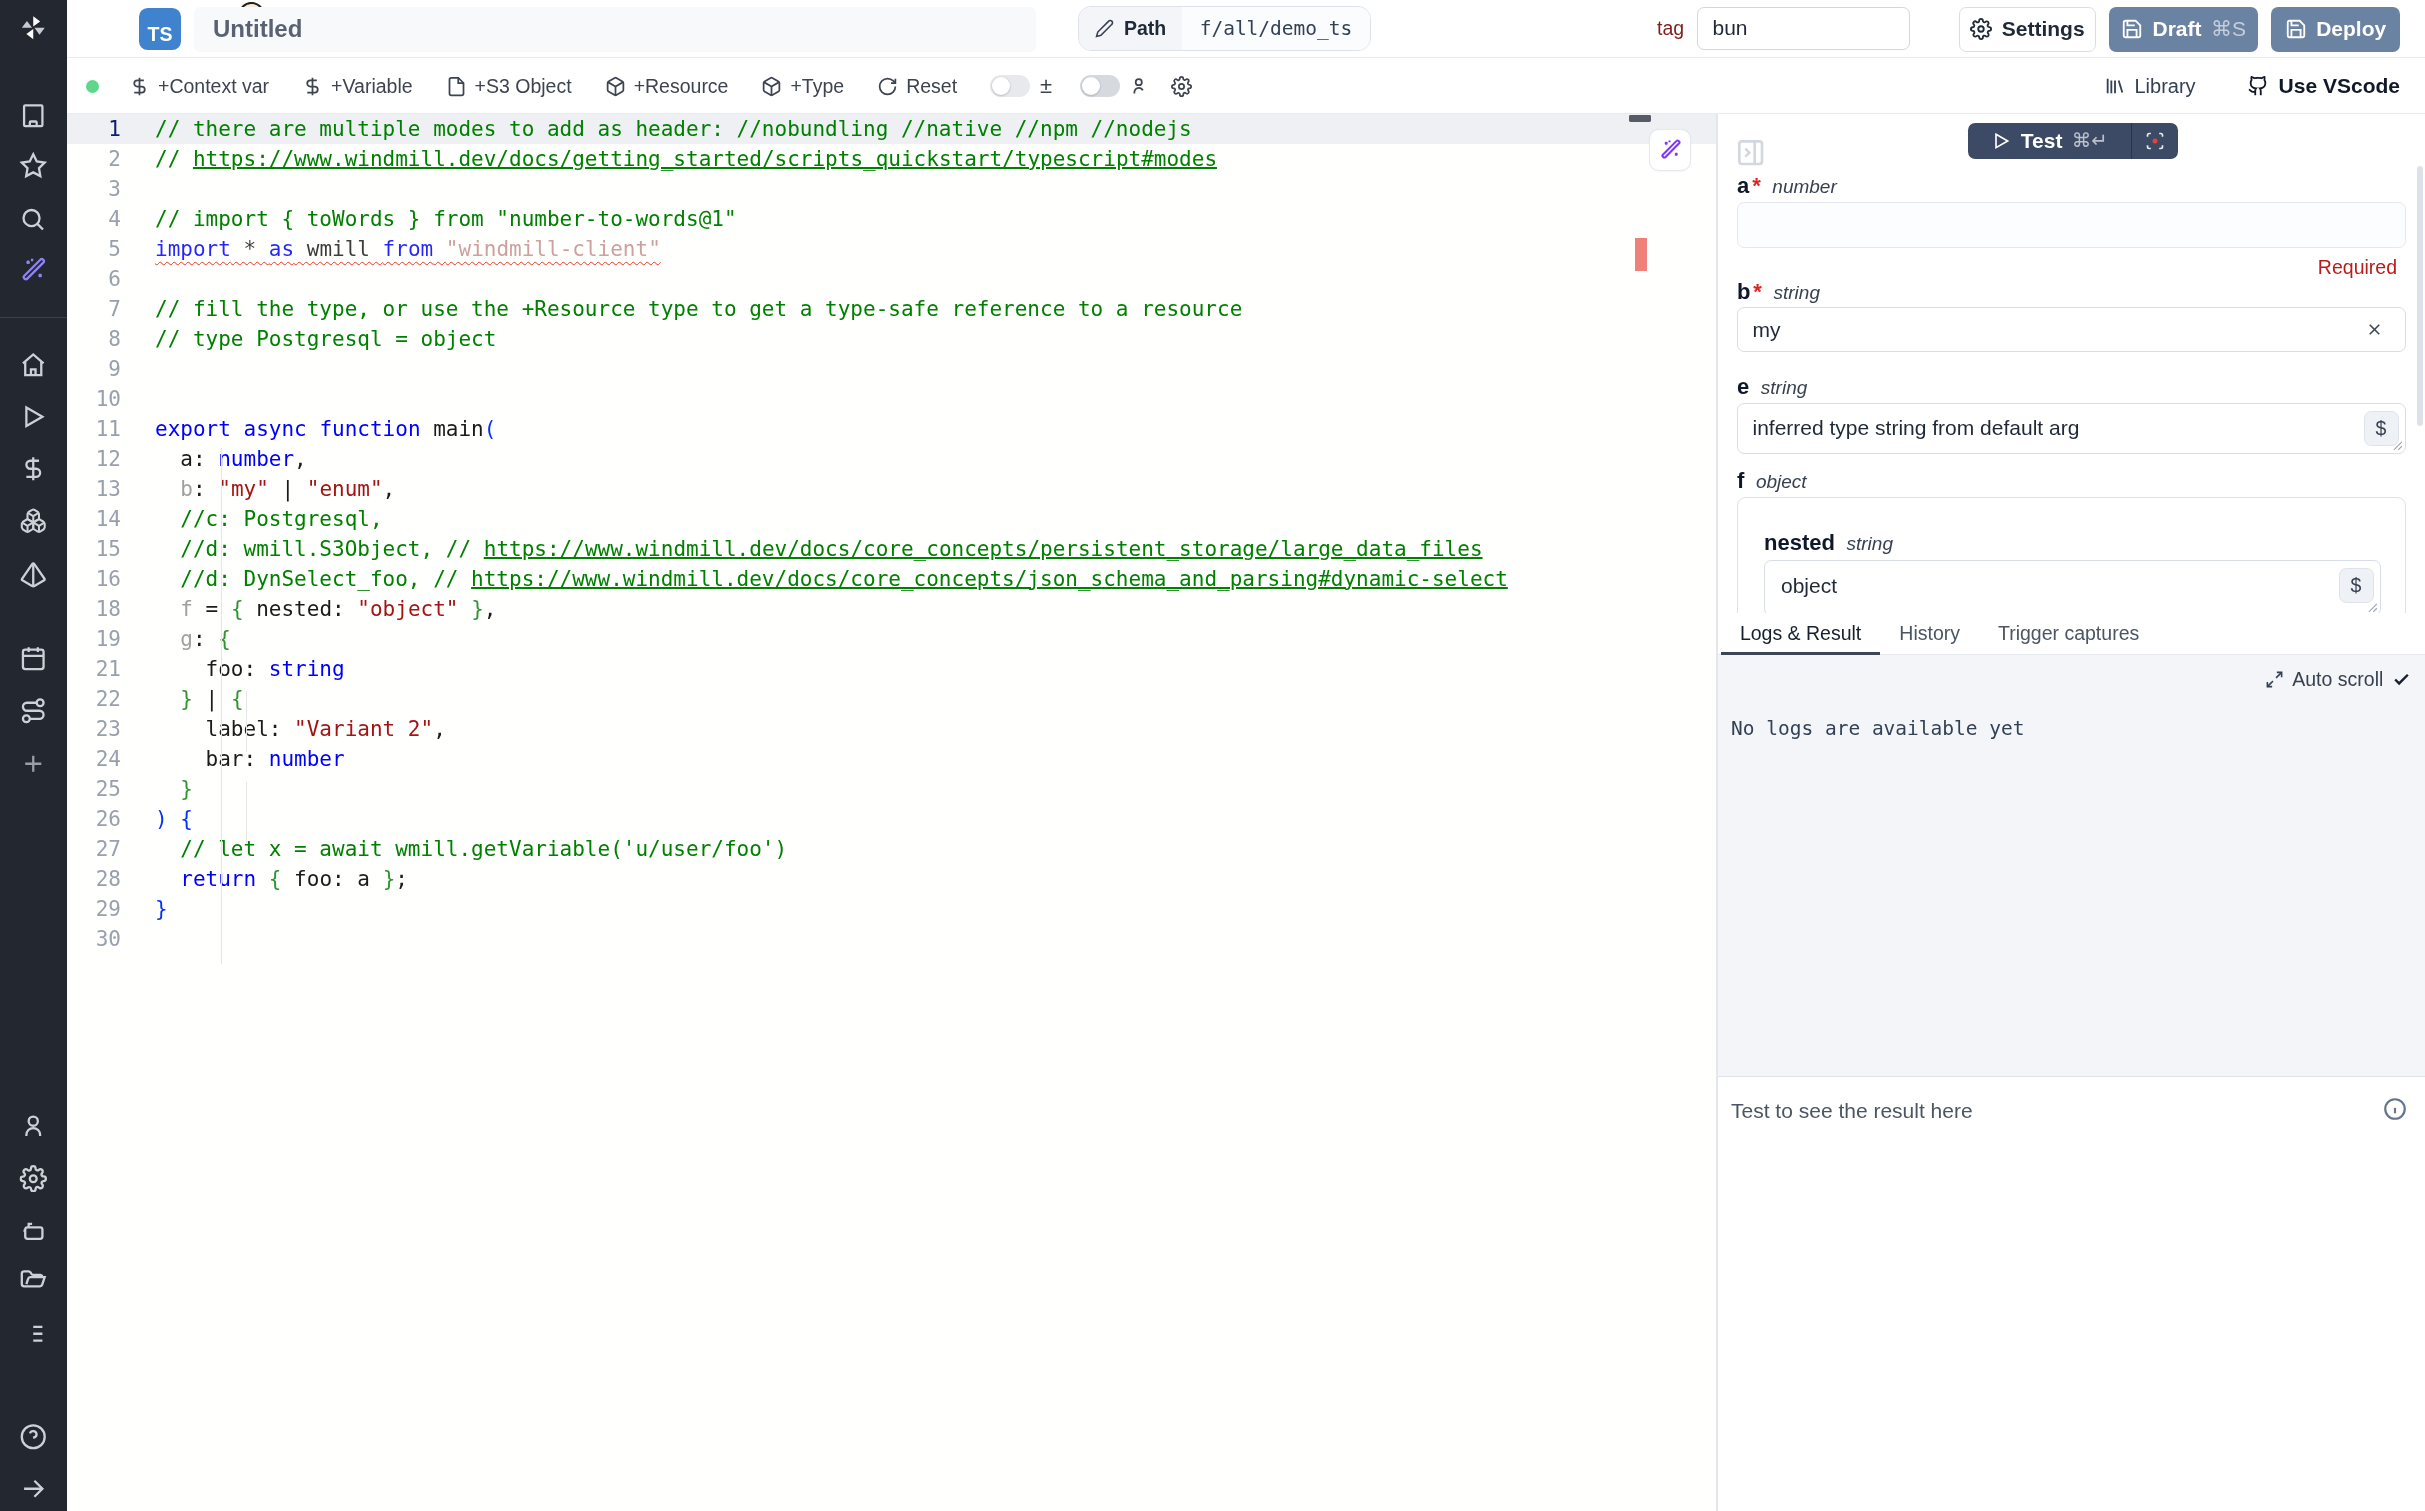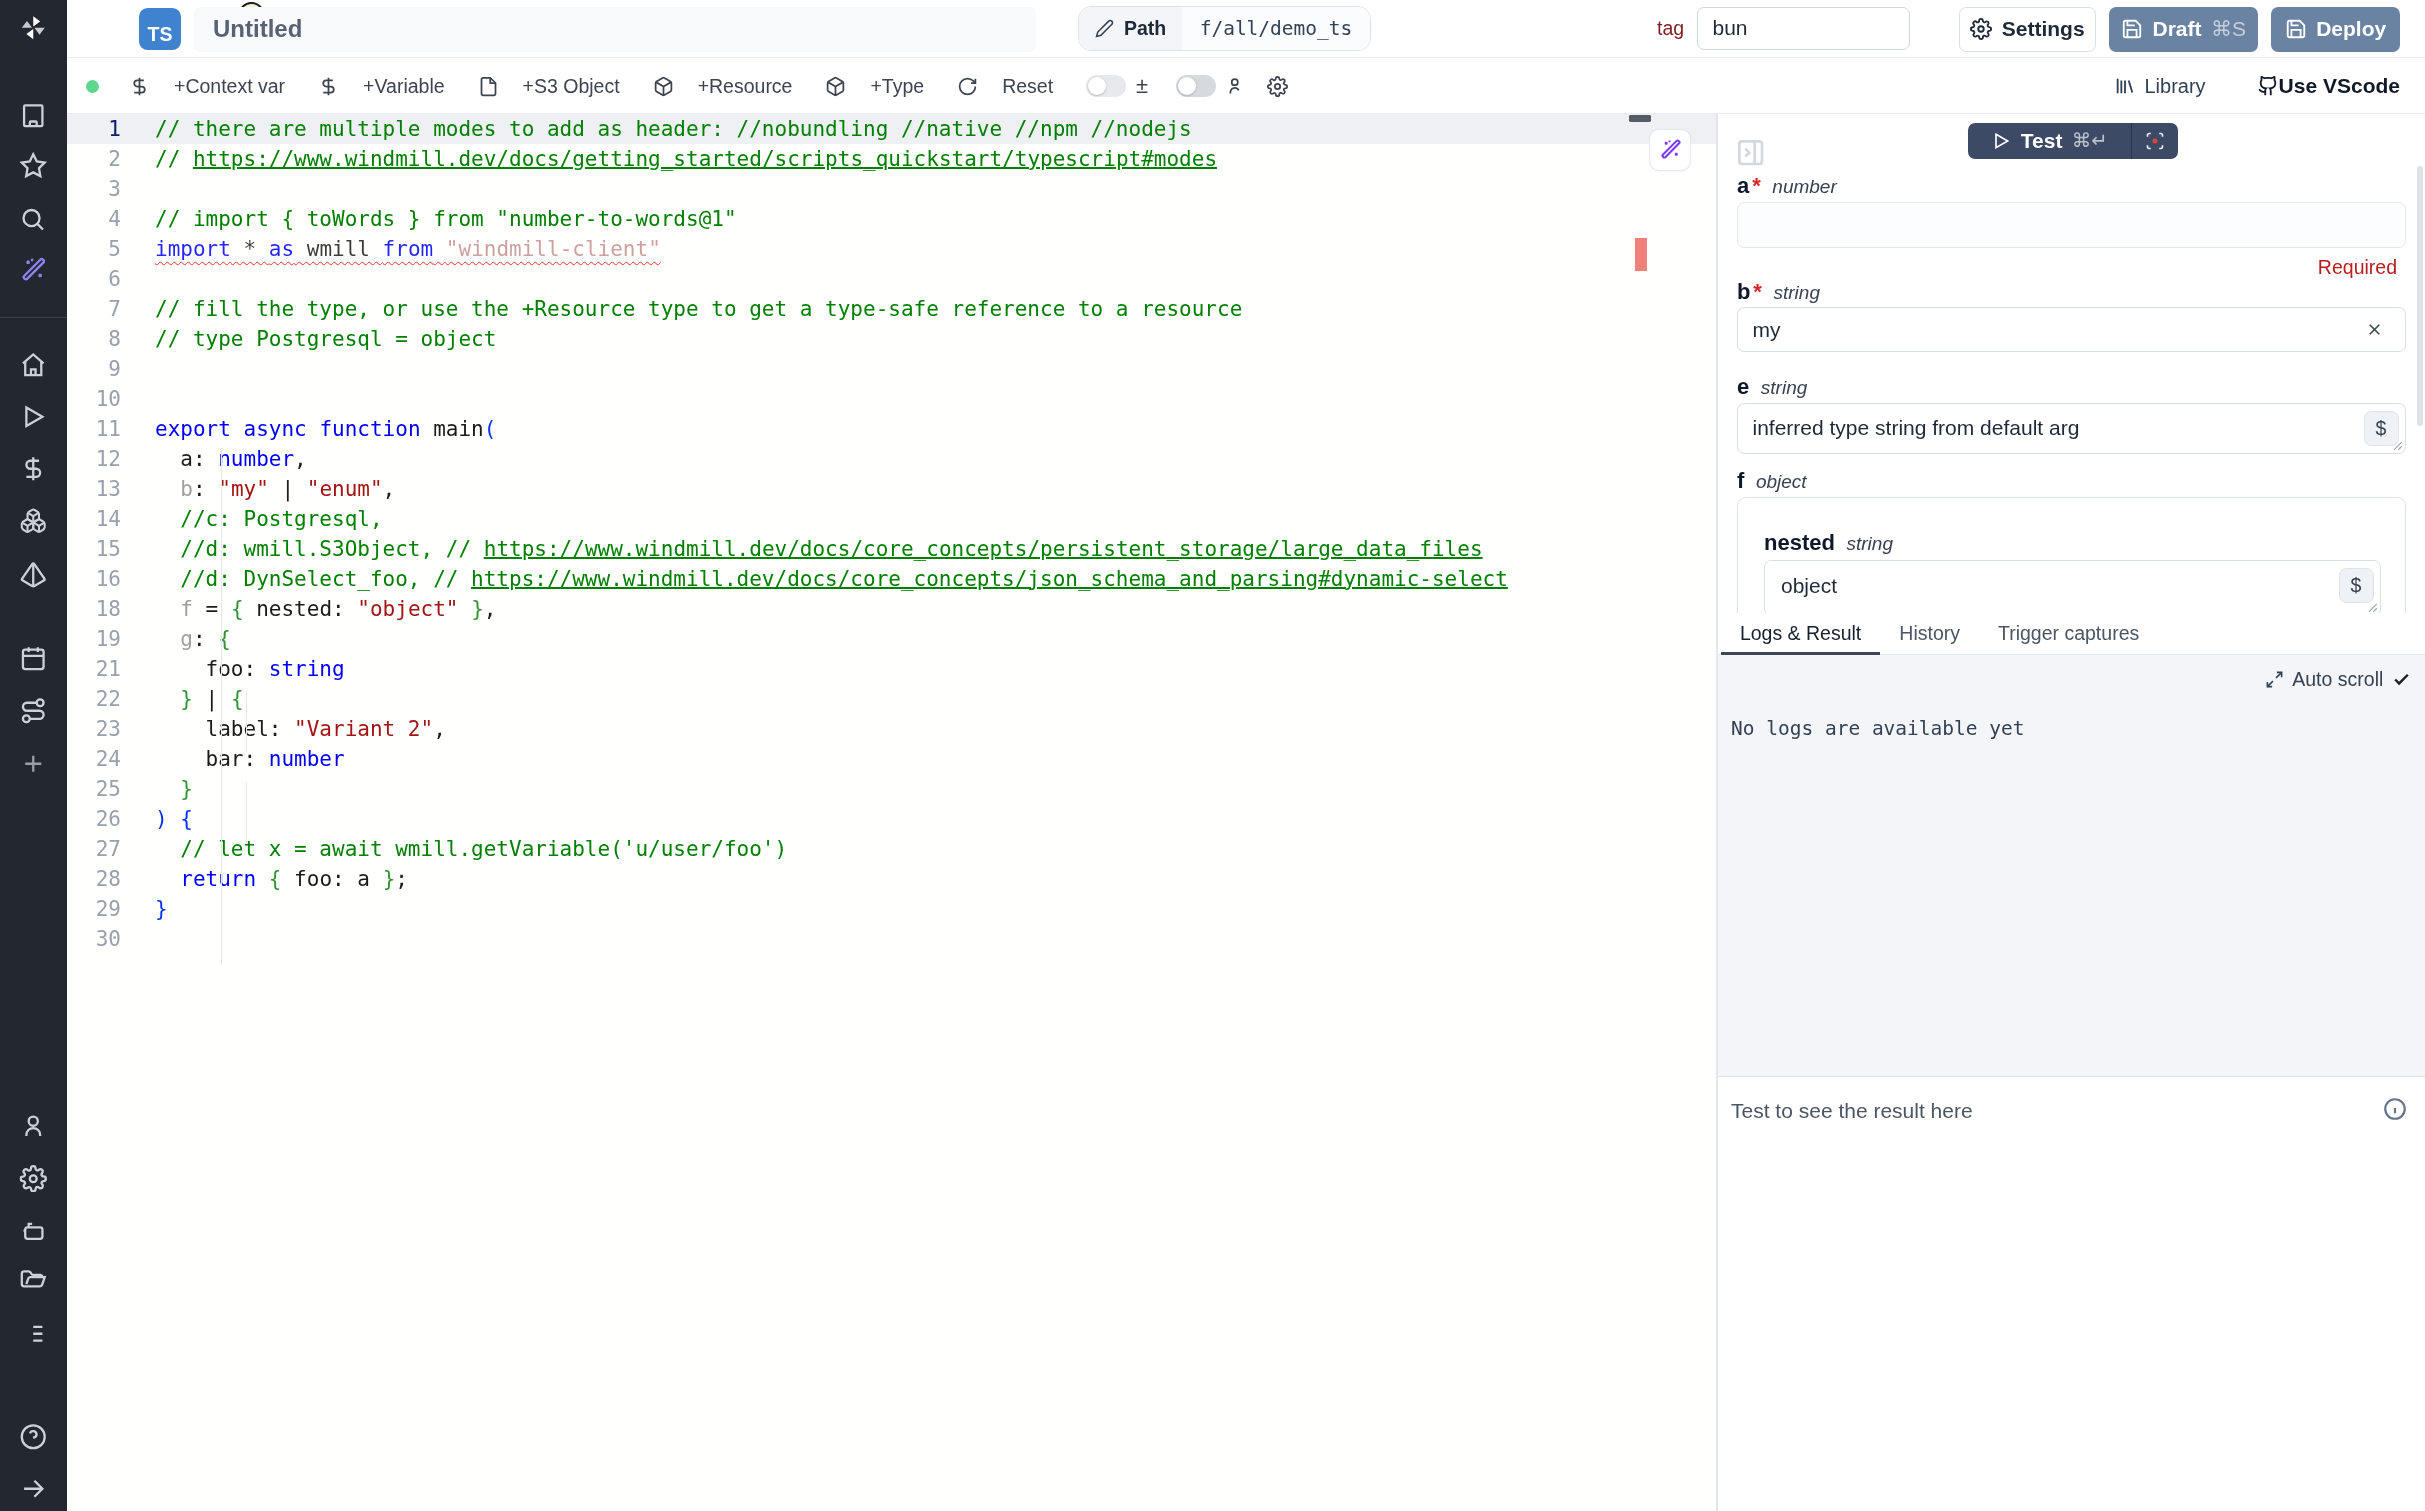--- a/index.html
+++ b/index.html
@@ -28,29 +28,29 @@
   .tb-btn { position:absolute; top:6.5px; height:45px; border-radius:7.2px; display:flex; align-items:center; justify-content:center; gap:9.4px; font-size:21px; cursor:pointer; }
   #settings-btn { left:1892px; width:137px; background:#fff; border:1.4px solid #d9dee5; color:#1f2937; font-weight:600; }
   #draft-btn { left:2042px; width:149px; background:#6b83a3; color:#fff; font-weight:700; }
   #draft-btn .sc { font-weight:400; color:rgba(255,255,255,.6); }
   #deploy-btn { left:2204px; width:129px; background:#6b83a3; color:#fff; font-weight:700; }
   .tb-btn svg { width:22px; height:22px; }
 
   
   #toolbar { position:absolute; left:67px; top:59px; width:2359px; height:55px; background:#fff; border-bottom:1.4px solid #e9ebef; display:flex; align-items:center; padding:0 26px 0 19px; }
   #green-dot { width:13px; height:13px; border-radius:50%; background:#5ed68c; margin-right:30px; }
-  .tool-item { display:flex; align-items:center; gap:24px; color:#3d4450; font-size:19.5px; margin-right:33px; cursor:pointer; white-space:nowrap;text-align:right; }
+  .tool-item { display:flex; align-items:center; gap:8px; color:#3d4450; font-size:19.5px; margin-right:33px; cursor:pointer; white-space:nowrap;text-align:right; }
   .tool-item svg { width:21px; height:21px; }
   .toggle { width:40px; height:22.4px; border-radius:11.6px; background:#e7e9ed; position:relative; margin-right:10px; cursor:pointer; }
   .toggle.darker { background:#d6dade; }
   .toggle .knob { position:absolute; left:2.2px; top:2.2px; width:18px; height:18px; border-radius:50%; background:#fff; box-shadow:0 0.7px 2.2px rgba(0,0,0,.25); }
   .pm { font-size:22px; color:#3d4450; margin-right:27.5px; }
   #toolbar-right { margin-left:auto; display:flex; align-items:center; gap:51px; }
   #library-btn { display:flex; align-items:center; gap:8.7px; color:#334155; font-size:20px; cursor:pointer; }
-  #vscode-btn { display:flex; align-items:center; color:#111827; font-size:21px; font-weight:700; cursor:pointer; }
+  #vscode-btn { display:flex; align-items:center; gap:10px; color:#111827; font-size:21px; font-weight:700; cursor:pointer; }
   #toolbar-right svg { width:22px; height:22px; }
 
   
   #editor { position:absolute; left:67px; top:114px; width:1650px; height:1397px; background:#fffffe; border-right:1.4px solid #e3e6ea; overflow:hidden; font-family:"DejaVu Sans Mono", monospace; font-size:21px; }
   .code-line { position:relative; height:30px; line-height:30px; white-space:pre; }
   .code-line.hl { background:#eef0f3; }
   .lnum { display:inline-block; width:54px; text-align:right; color:#97a0ab; user-select:none; }
   .code-line.hl .lnum { color:#0b216f; }
   .ltext { position:absolute; left:88px; top:0; }
   .ltext.err { text-decoration:underline; text-decoration-style:wavy; text-decoration-color:#e51400; text-decoration-thickness:1.4px; text-underline-offset:5px; opacity:.85; }

